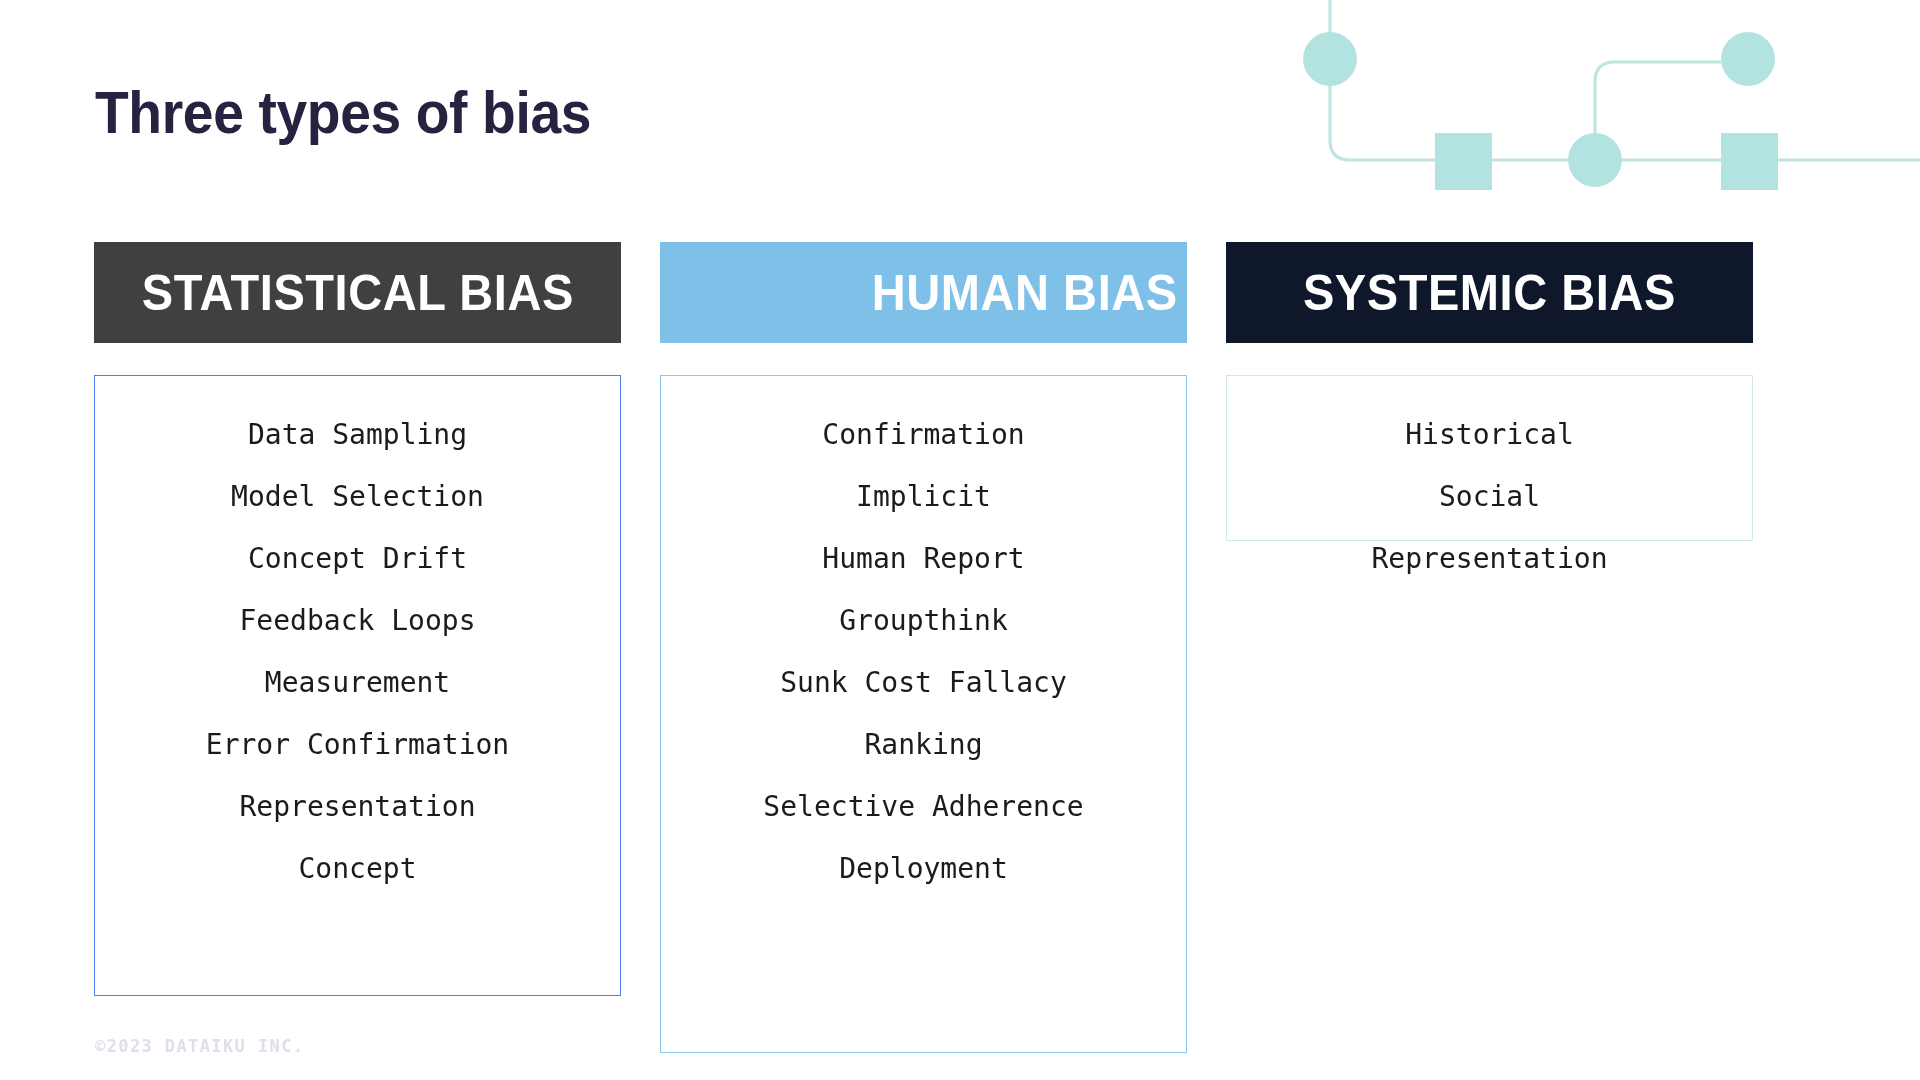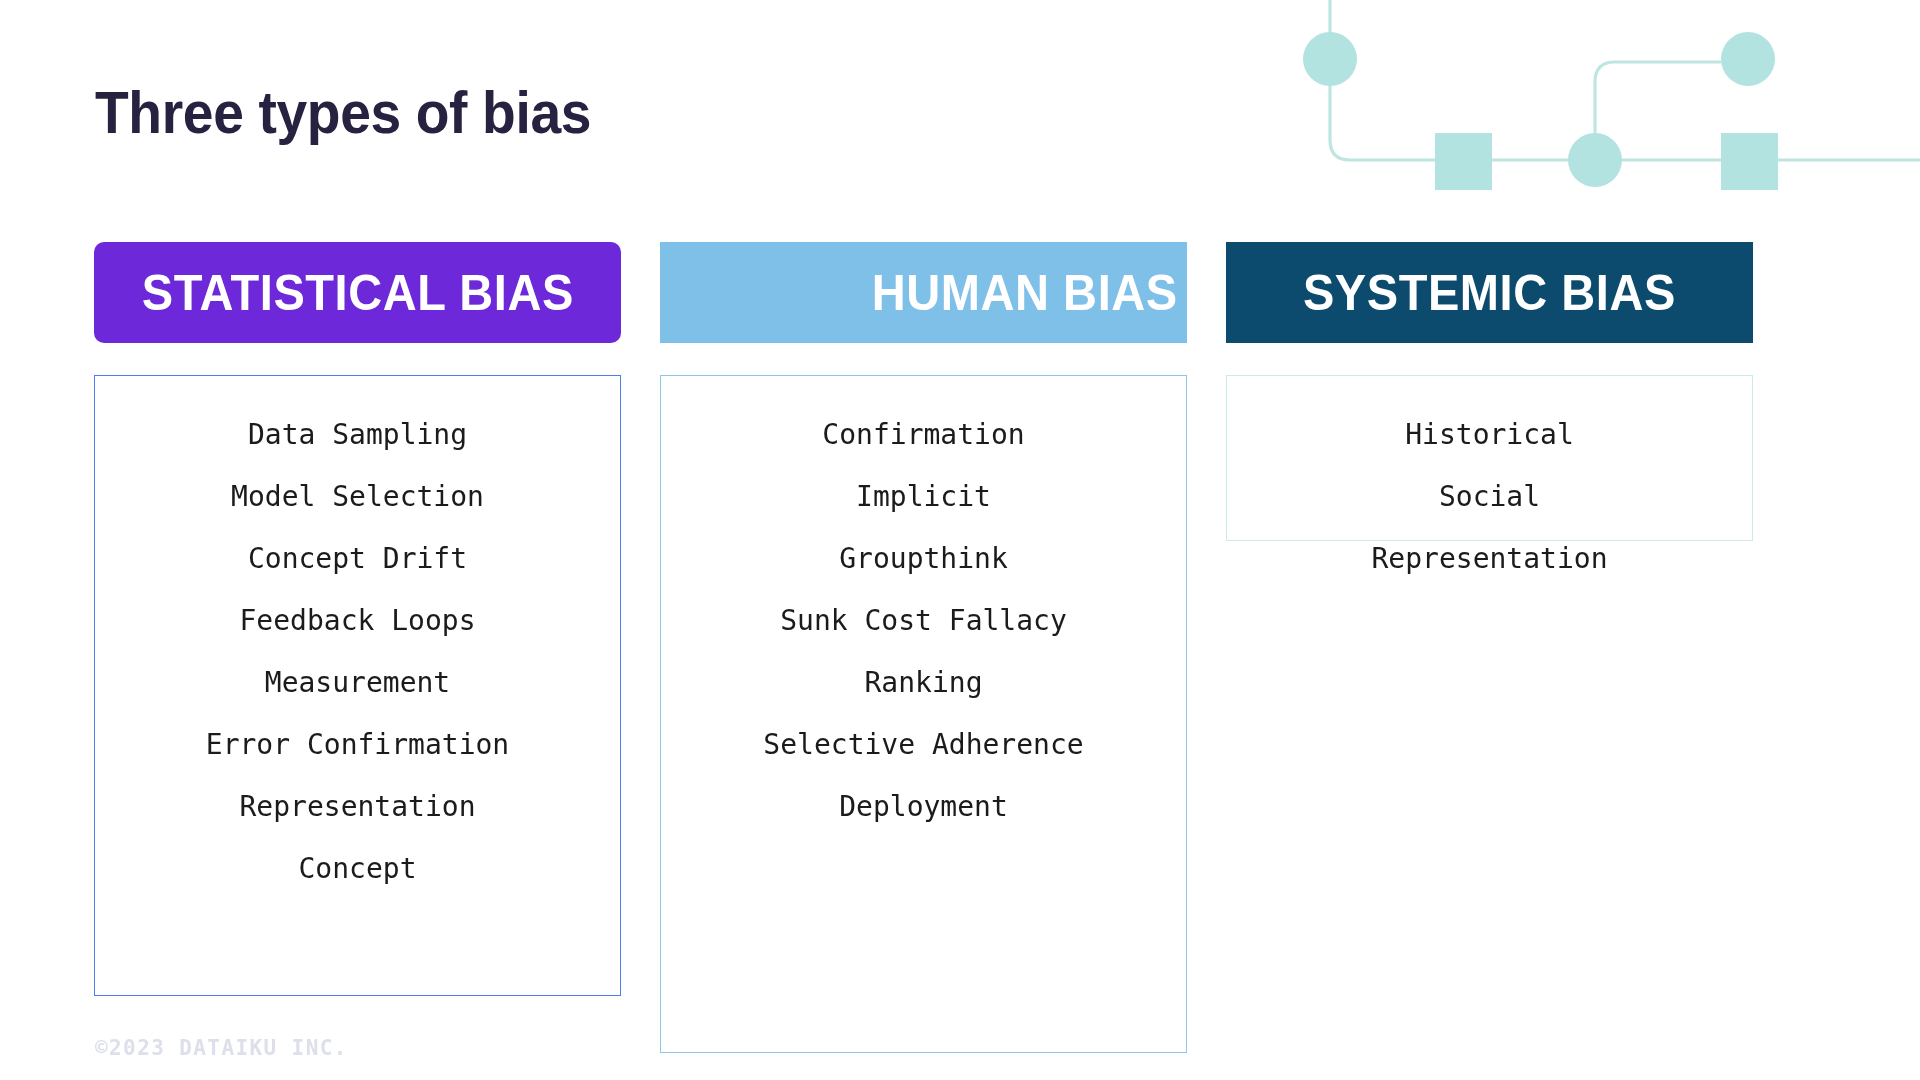--- a/index.html
+++ b/index.html
@@ -98,21 +98,21 @@
   }
 
   
 
   
   #footer {
     position: absolute;
     left: 95px;
     top: 1036px;
     font-family: "DejaVu Sans Mono", "Liberation Mono", monospace;
-    font-size: 21px;
+    font-size: 17px;
     font-weight: 700;
     letter-spacing: 1.4px;
     color: #dde0ea;
     white-space: nowrap;
   }
 </style>
 </head>
 <body style="background: rgb(255, 255, 255);">
 
 <svg id="deco" viewBox="0 0 620 200" width="620" height="200" xmlns="http://www.w3.org/2000/svg">
@@ -125,50 +125,51 @@
   <circle cx="448" cy="59" r="27" fill="#b2e3e0"></circle>
   <circle cx="295" cy="160" r="27" fill="#b2e3e0"></circle>
   <rect x="135" y="133" width="57" height="57" fill="#b2e3e0"></rect>
   <rect x="421" y="133" width="57" height="57" fill="#b2e3e0"></rect>
 </svg>
 
 <h1 id="slide-title" style="color: rgb(38, 34, 64);">Three types of bias</h1>
 
 <div id="columns">
     <div class="column">
-      <div class="col-header" style="background: #6d28d9; border-radius: 10px;">
+      <div class="col-header" style="background: #404040;">
         <span class="col-header-label" style="color: rgb(255, 255, 255);">STATISTICAL BIAS</span>
       </div>
       <div class="col-body" style="border-color: rgb(78, 125, 243); height: 621px;">
         <div class="col-item">Data Sampling</div>
         <div class="col-item">Model Selection</div>
         <div class="col-item">Concept Drift</div>
         <div class="col-item">Feedback Loops</div>
         <div class="col-item">Measurement</div>
         <div class="col-item">Error Confirmation</div>
         <div class="col-item">Representation</div>
         <div class="col-item">Concept</div>
       </div>
     </div>
     <div class="column">
       <div class="col-header" style="background: rgb(127, 192, 233); justify-content: flex-end;">
         <span class="col-header-label" style="color: rgb(255, 255, 255);">HUMAN BIAS</span>
       </div>
       <div class="col-body" style="border-color: rgb(141, 199, 234); height: 678px;">
         <div class="col-item">Confirmation</div>
         <div class="col-item">Implicit</div>
+        <div class="col-item">Human Report</div>
         <div class="col-item">Groupthink</div>
         <div class="col-item">Sunk Cost Fallacy</div>
         <div class="col-item">Ranking</div>
         <div class="col-item">Selective Adherence</div>
         <div class="col-item">Deployment</div>
       </div>
     </div>
     <div class="column">
-      <div class="col-header" style="background: #0c4a6e; text-align: center;">
+      <div class="col-header" style="background: #0f172a; text-align: center;">
         <span class="col-header-label" style="color: rgb(255, 255, 255);">SYSTEMIC BIAS</span>
       </div>
       <div class="col-body" style="border-color: rgb(204, 236, 235); height: 166px;">
         <div class="col-item">Historical</div>
         <div class="col-item">Social</div>
         <div class="col-item">Representation</div>
       </div>
     </div>
   </div>
 

